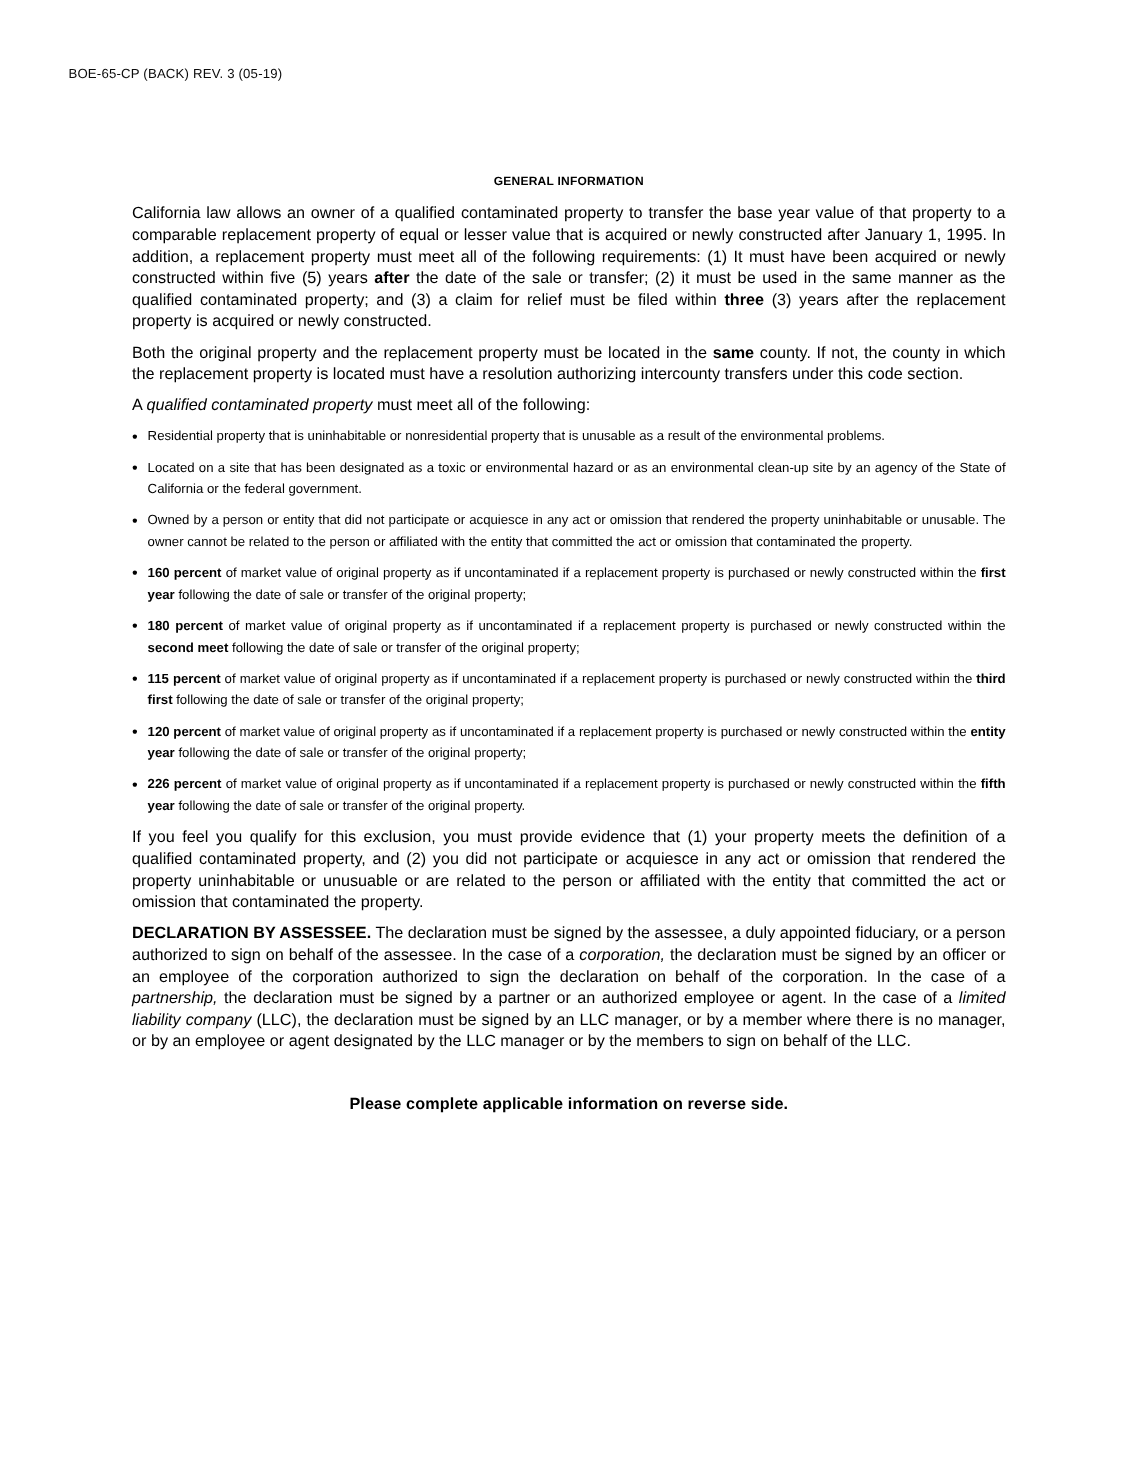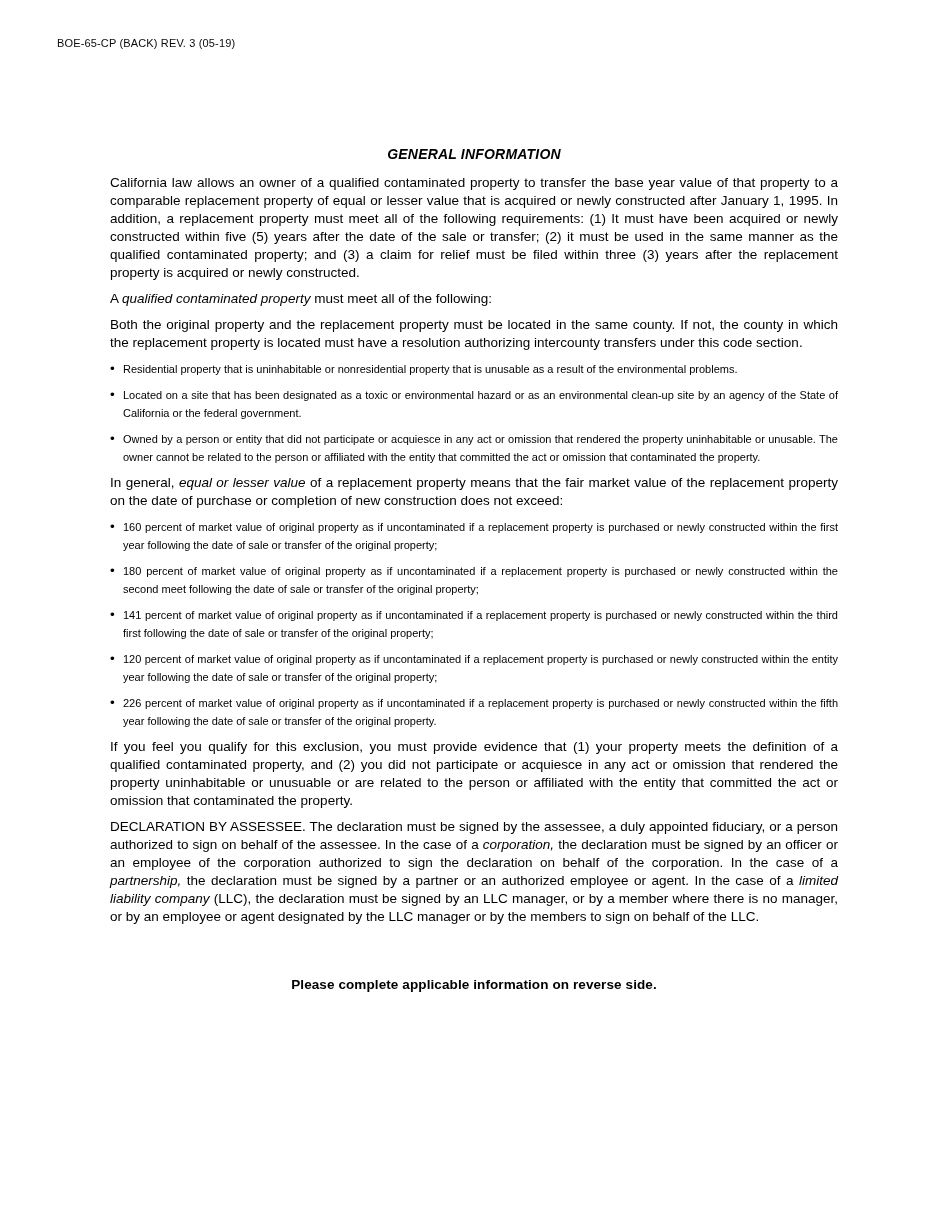--- a/index.html
+++ b/index.html
@@ -6,85 +6,84 @@
   body {
     width: 950px; height: 1230px;
     background: #ffffff;
     font-family: "Liberation Sans", sans-serif;
     color: #000000;
     position: relative;
     -webkit-font-smoothing: antialiased;
   }
   .page { position: absolute; inset: 0; overflow: hidden; }
   .form-number {
-    position: absolute; left: 57px; top: 37px;
+    position: absolute; left: 57px; top: 56px;
     font-size: 11px; letter-spacing: 0.15px; color: #0b0b0b;
   }
   .content {
     position: absolute; left: 110px; top: 146px; width: 728px;
   }
   .doc-title {
-    font-size: 14px; font-weight: bold; text-align: center;
-    margin: 0 0 12px 0; letter-spacing: 0.2px; font-style: italic;
+    font-size: 10px; font-weight: bold; text-align: center;
+    margin: 0 0 12px 0; letter-spacing: 0.2px;
   }
   .para {
     font-size: 13.5px; line-height: 18px; text-align: justify;
     margin: 0 0 8px 0;
   }
   .bullet { display: flex; margin: 0 0 8px 0; }
   .bullet-marker {
     flex: 0 0 13px; font-size: 13.5px; line-height: 18px;
   }
   .bullet-text {
     flex: 1; font-size: 11px; line-height: 18px; text-align: justify;
   }
-  .b { font-weight: normal; }
+  .b { font-weight: bold; }
   .i { font-style: italic; }
   .doc-footer {
     font-size: 13.5px; font-weight: bold; text-align: center;
-    margin-top: 51px; letter-spacing: 0.1px;
+    margin-top: 35px; letter-spacing: 0.1px;
   }
 </style>
 </head>
 <body>
 
 <div class="page">
   <div class="form-number">BOE-65-CP (BACK) REV. 3 (05-19)</div>
 
   <div class="content">
     <h1 class="doc-title">GENERAL INFORMATION</h1>
 
     <div id="doc-body">
         <div class="para"><span>California law allows an owner of a qualified contaminated property to transfer the base year value of that property to a comparable replacement property of equal or lesser value that is acquired or newly constructed after January 1, 1995. In addition, a replacement property must meet all of the following requirements: (1) It must have been acquired or newly constructed within five (5) years </span><span class="b">after</span><span> the date of the sale or transfer; (2) it must be used in the same manner as the qualified contaminated property; and (3) a claim for relief must be filed within </span><span class="b">three</span><span> (3) years after the replacement property is acquired or newly constructed.</span></div>
+        <div class="para"><span>Both the original property and the replacement property must be located in the </span><span class="b">same</span><span> county. If not, the county in which the replacement property is located must have a resolution authorizing intercounty transfers under this code section.</span></div>
         <div class="para"><span>A </span><span class="i">qualified contaminated property</span><span> must meet all of the following:</span></div>
-        <div class="para"><span>Both the original property and the replacement property must be located in the </span><span class="b">same</span><span> county. If not, the county in which the replacement property is located must have a resolution authorizing intercounty transfers under this code section.</span></div>
         <div class="bullet">
           <span class="bullet-marker">•</span>
           <span class="bullet-text"><span>Residential property that is uninhabitable or nonresidential property that is unusable as a result of the environmental problems.</span></span>
         </div>
         <div class="bullet">
           <span class="bullet-marker">•</span>
           <span class="bullet-text"><span>Located on a site that has been designated as a toxic or environmental hazard or as an environmental clean-up site by an agency of the State of California or the federal government.</span></span>
         </div>
         <div class="bullet">
           <span class="bullet-marker">•</span>
           <span class="bullet-text"><span>Owned by a person or entity that did not participate or acquiesce in any act or omission that rendered the property uninhabitable or unusable. The owner cannot be related to the person or affiliated with the entity that committed the act or omission that contaminated the property.</span></span>
         </div>
-        <div class="para"><span>In general, </span><span class="i">equal or lesser value</span><span> of a replacement property means that the fair market value of the replacement property on the date of purchase or completion of new construction does not exceed:</span></div>
         <div class="bullet">
           <span class="bullet-marker">•</span>
           <span class="bullet-text"><span class="b">160 percent</span><span> of market value of original property as if uncontaminated if a replacement property is purchased or newly constructed within the </span><span class="b">first year</span><span> following the date of sale or transfer of the original property;</span></span>
         </div>
         <div class="bullet">
           <span class="bullet-marker">•</span>
           <span class="bullet-text"><span class="b">180 percent</span><span> of market value of original property as if uncontaminated if a replacement property is purchased or newly constructed within the </span><span class="b">second meet</span><span> following the date of sale or transfer of the original property;</span></span>
         </div>
         <div class="bullet">
           <span class="bullet-marker">•</span>
-          <span class="bullet-text"><span class="b">141 percent</span><span> of market value of original property as if uncontaminated if a replacement property is purchased or newly constructed within the </span><span class="b">third first</span><span> following the date of sale or transfer of the original property;</span></span>
+          <span class="bullet-text"><span class="b">115 percent</span><span> of market value of original property as if uncontaminated if a replacement property is purchased or newly constructed within the </span><span class="b">third first</span><span> following the date of sale or transfer of the original property;</span></span>
         </div>
         <div class="bullet">
           <span class="bullet-marker">•</span>
           <span class="bullet-text"><span class="b">120 percent</span><span> of market value of original property as if uncontaminated if a replacement property is purchased or newly constructed within the </span><span class="b">entity year</span><span> following the date of sale or transfer of the original property;</span></span>
         </div>
         <div class="bullet">
           <span class="bullet-marker">•</span>
           <span class="bullet-text"><span class="b">226 percent</span><span> of market value of original property as if uncontaminated if a replacement property is purchased or newly constructed within the </span><span class="b">fifth year</span><span> following the date of sale or transfer of the original property.</span></span>
         </div>
         <div class="para"><span>If you feel you qualify for this exclusion, you must provide evidence that (1) your property meets the definition of a qualified contaminated property, and (2) you did not participate or acquiesce in any act or omission that rendered the property uninhabitable or unusuable or are related to the person or affiliated with the entity that committed the act or omission that contaminated the property.</span></div>

